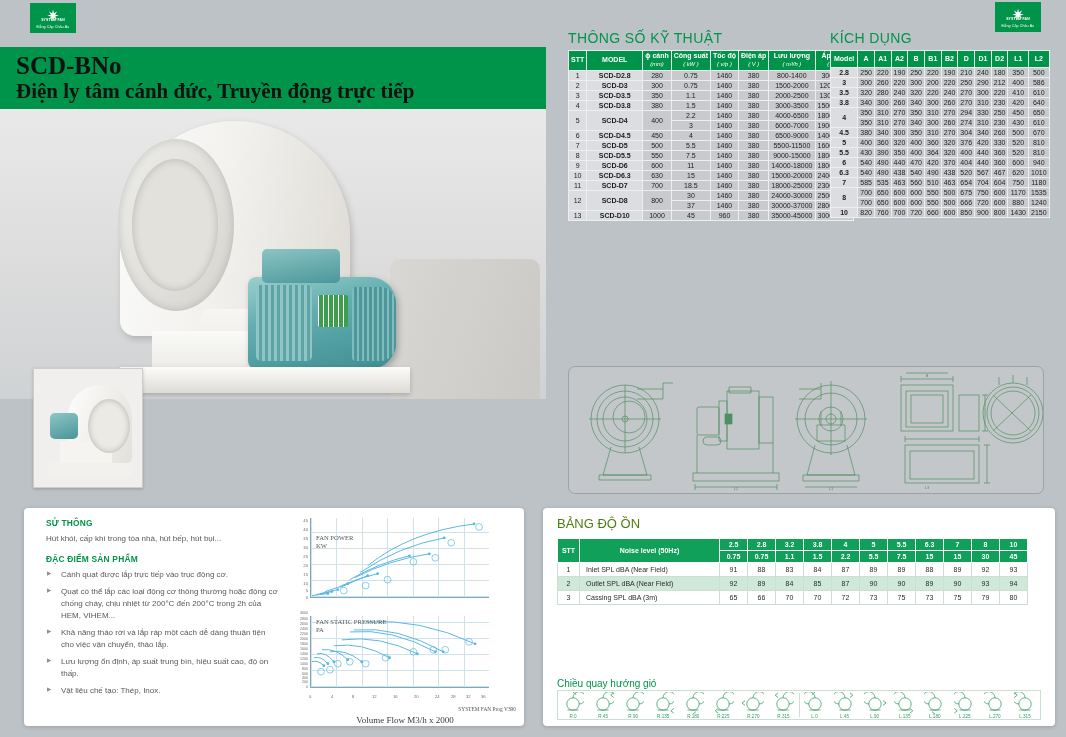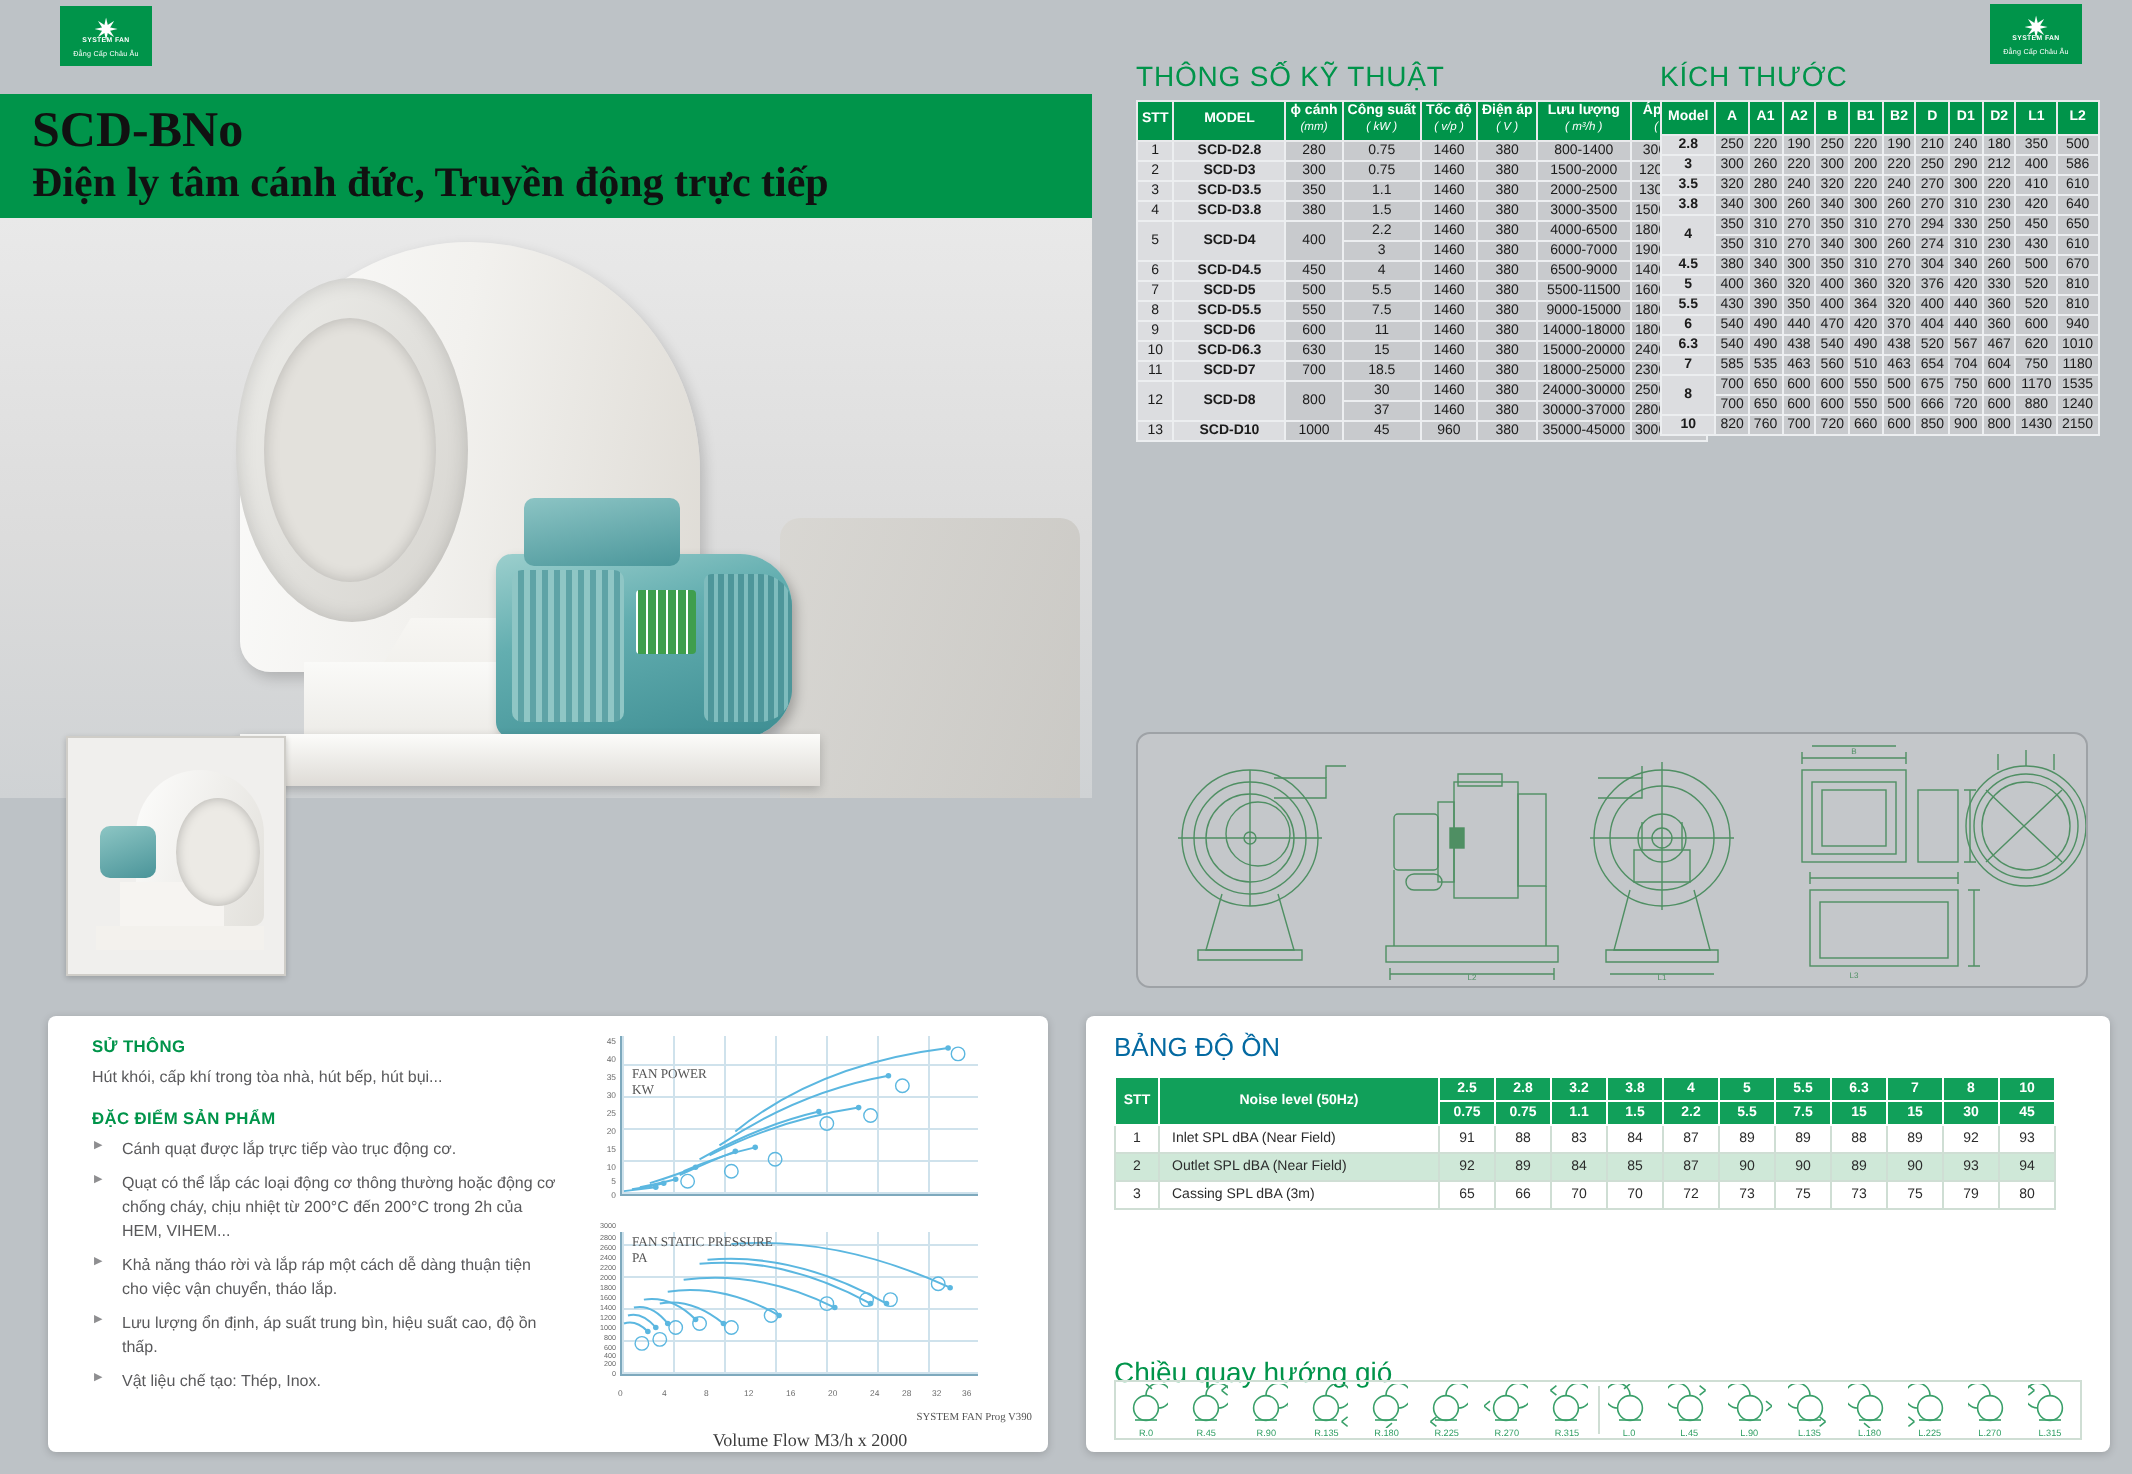--- a/index.html
+++ b/index.html
@@ -120,28 +120,28 @@
   .unit { font-size:5.8px; font-weight:normal; font-style:italic; }
 
   
   .draw-panel { position:absolute; left:568px; top:366px; width:476px; height:128px;
                 background:#c4c7ca; border:1px solid #9ea2a6; border-radius:7px; }
   .draw-panel svg { display:block; }
 
   
   .noise-card { position:absolute; left:543px; top:508px; width:512px; height:218px;
                 background:#fff; border-radius:4px; box-shadow:0 1px 4px rgba(0,0,0,.18); }
-  .noise-title { position:absolute; left:14px; top:8px; font-size:13px; color:#0369a1; }
+  .noise-title { position:absolute; left:14px; top:8px; font-size:13px; color:#4d7c0f; }
   .noise { position:absolute; left:14px; top:30px; font-size:7px; }
   .noise th { background:#11a05a; color:#fff; border:1px solid #fff; padding:2px 3px;
               text-align:center; font-weight:bold; }
   .noise td { border:1px solid #cfded4; padding:3px 4px; text-align:center; color:#2b2b2b; }
   .noise td.lbl { text-align:left; padding-left:6px; }
   .noise tr.alt td { background:#cfe8d8; }
-  .rot-title { position:absolute; left:14px; top:170px; font-size:14px; color:#00944A; }
+  .rot-title { position:absolute; left:14px; top:170px; font-size:10px; color:#00944A; }
   .rot-box { position:absolute; left:14px; top:182px; width:484px; height:30px;
              border:1px solid #cfded4; display:flex; align-items:center; }
   .rot-group { display:flex; flex:1; justify-content:space-around; }
   .rot-sep { width:1px; height:24px; background:#cfded4; }
   .rot { text-align:center; width:28px; }
   .rot svg { display:block; margin:0 auto; }
   .rot span { font-size:4.6px; color:#2f9e63; display:block; margin-top:0px; }
 </style>
 </head>
 <body>
@@ -343,21 +343,21 @@
           <td>1000</td>
           <td>45</td>
           <td>960</td>
           <td>380</td>
           <td>35000-45000</td>
           <td>3000-2000</td>
         </tr>
       </tbody>
   </table>
 
-  <div class="sec-title" style="left:830px; top:30px;">KÍCH THƯỚC</div>
+  <div class="sec-title" style="left:830px; top:30px;">KÍCH DỤNG</div>
   <table class="dims" style="left:830px; top:50px;">
     <thead>
         <tr id="dims-head">
           <th style="padding: 4px 3px;">Model</th>
           <th style="padding: 4px 2px;">A</th>
           <th style="padding: 4px 2px;">A1</th>
           <th style="padding: 4px 2px;">A2</th>
           <th style="padding: 4px 2px;">B</th>
           <th style="padding: 4px 2px;">B1</th>
           <th style="padding: 4px 2px;">B2</th>

